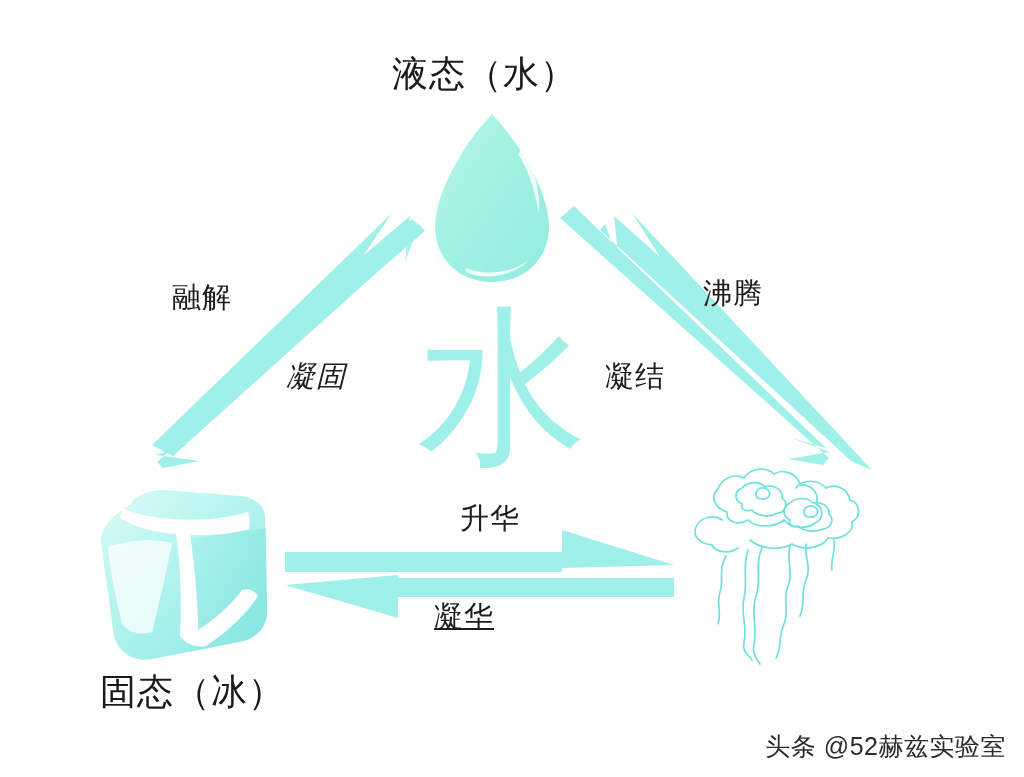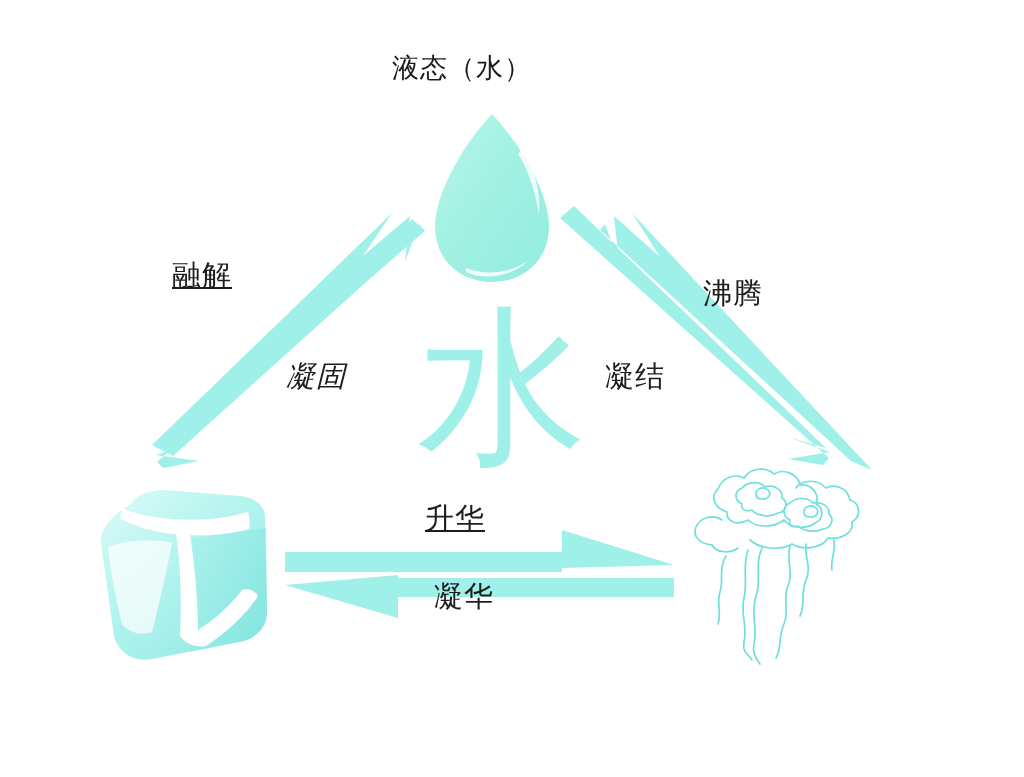--- a/index.html
+++ b/index.html
@@ -21,45 +21,45 @@
   #diagram-svg {
     position: absolute;
     left: 0;
     top: 0;
     width: 1024px;
     height: 777px;
   }
   .node-label {
     position: absolute;
     color: #1a1a1a;
-    font-size: 27px;
+    font-size: 36px;
     font-weight: 400;
     letter-spacing: 1px;
     white-space: nowrap;
     font-family: "Liberation Sans", "DejaVu Sans", sans-serif;
   }
   .edge-label {
     position: absolute;
     color: #1d1d1d;
     font-size: 29px;
     font-weight: 400;
     letter-spacing: 1px;
     white-space: nowrap;
     font-family: "Liberation Sans", "DejaVu Sans", sans-serif;
   }
   #label-liquid   { left: 392px; top: 50px; }
   #label-solid    { left: 100px; top: 668px; }
   #label-gas      { left: 652px; top: 668px; }
 
-  #label-melt     { left: 172px; top: 256px; text-decoration: underline; }
+  #label-melt     { left: 172px; top: 278px; }
   #label-freeze   { left: 286px; top: 357px; font-style: italic; }
   #label-boil     { left: 703px; top: 274px; }
   #label-condense { left: 605px; top: 357px; font-family: Liberation Serif, serif; }
-  #label-sublime  { left: 425px; top: 499px; text-decoration: underline; }
-  #label-deposit  { left: 434px; top: 577px; }
+  #label-sublime  { left: 460px; top: 499px; }
+  #label-deposit  { left: 434px; top: 597px; text-decoration: underline; }
 
   #watermark {
     position: absolute;
     right: 18px;
     bottom: 14px;
     color: #2b2b2b;
     font-size: 25px;
     letter-spacing: 0.5px;
     white-space: nowrap;
     font-family: "Liberation Sans", "DejaVu Sans", sans-serif;
@@ -237,30 +237,32 @@
       <path d="M 726 556
                C 718 570, 724 580, 720 592
                C 716 604, 722 612, 718 624"></path>
       <path d="M 834 540
                C 836 552, 830 560, 832 570"></path>
     </g>
   </svg>
 
   <div class="node-label" id="label-liquid">液态（水）</div>
 
+  <div class="node-label" id="label-solid">固态（冰）</div>
 
 
   <div class="edge-label" id="label-melt">融解</div>
 
   <div class="edge-label" id="label-freeze">凝固</div>
 
   <div class="edge-label" id="label-boil">沸腾</div>
 
   <div class="edge-label" id="label-condense">凝结</div>
 
   <div class="edge-label" id="label-sublime">升华</div>
 
   <div class="edge-label" id="label-deposit">凝华</div>
 
   <div id="center-glyph">水</div>
 
+  <div id="watermark">头条 @52赫兹实验室</div>
 
 </div>
 
 </body></html>

